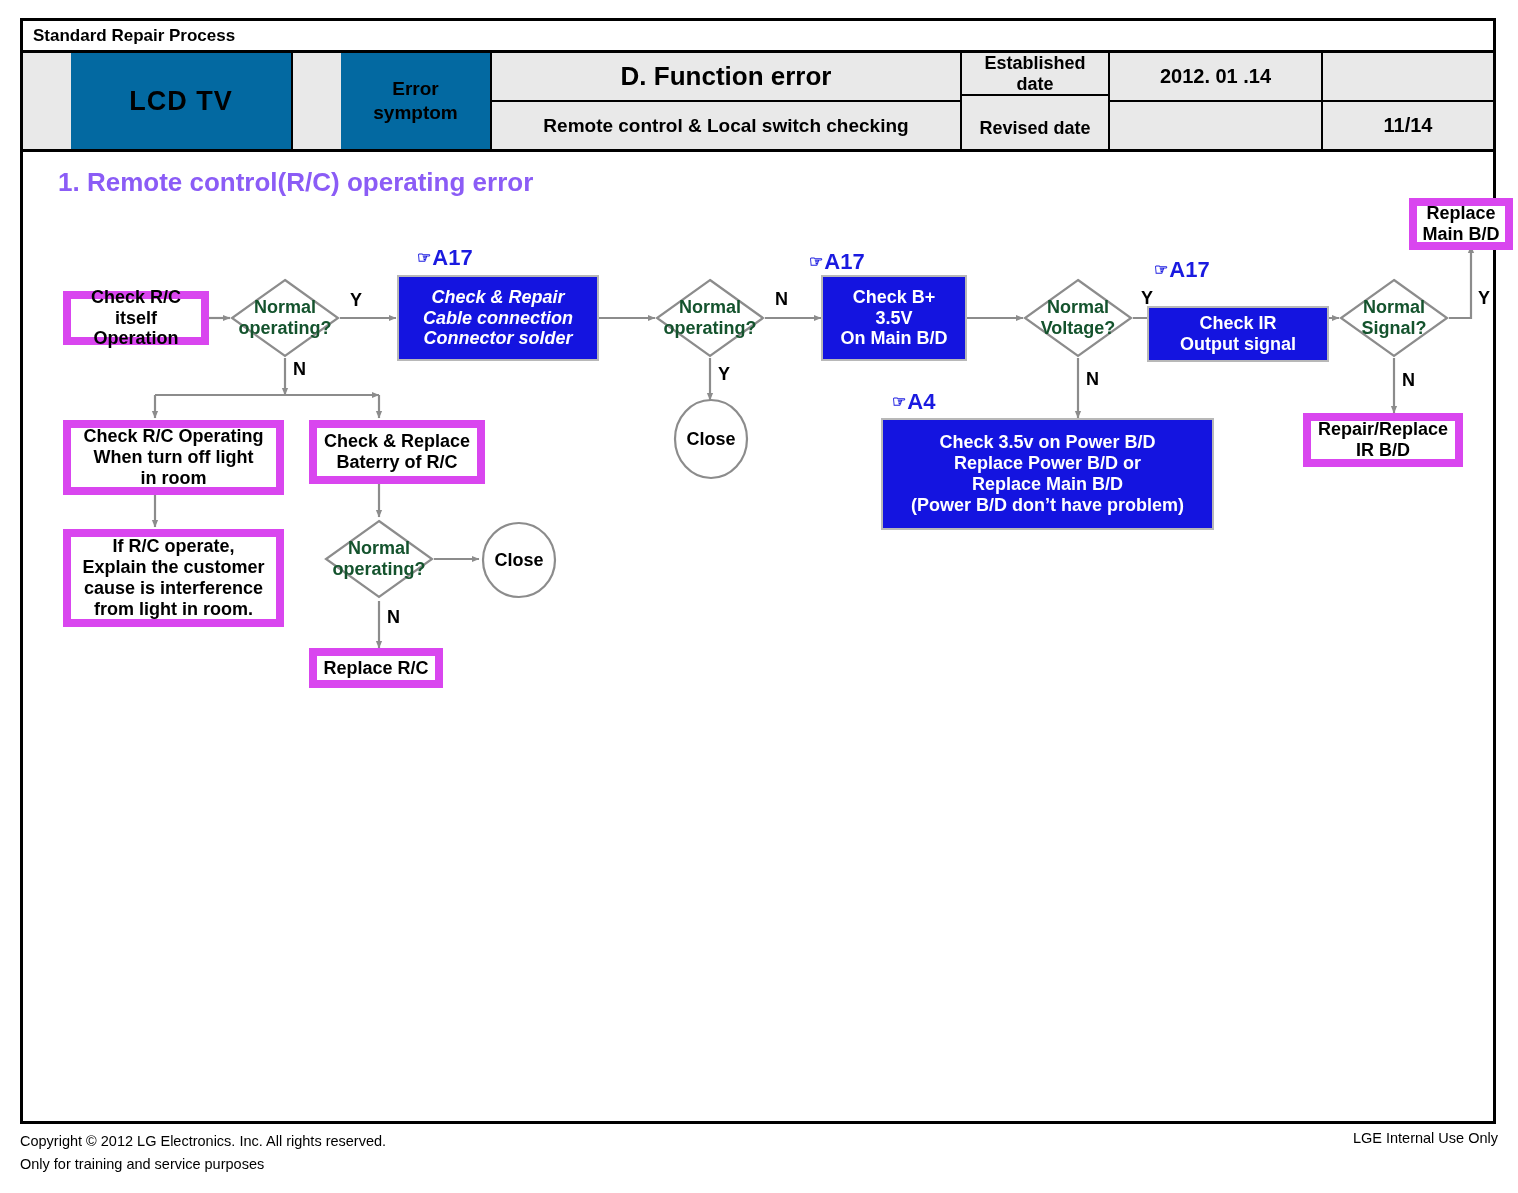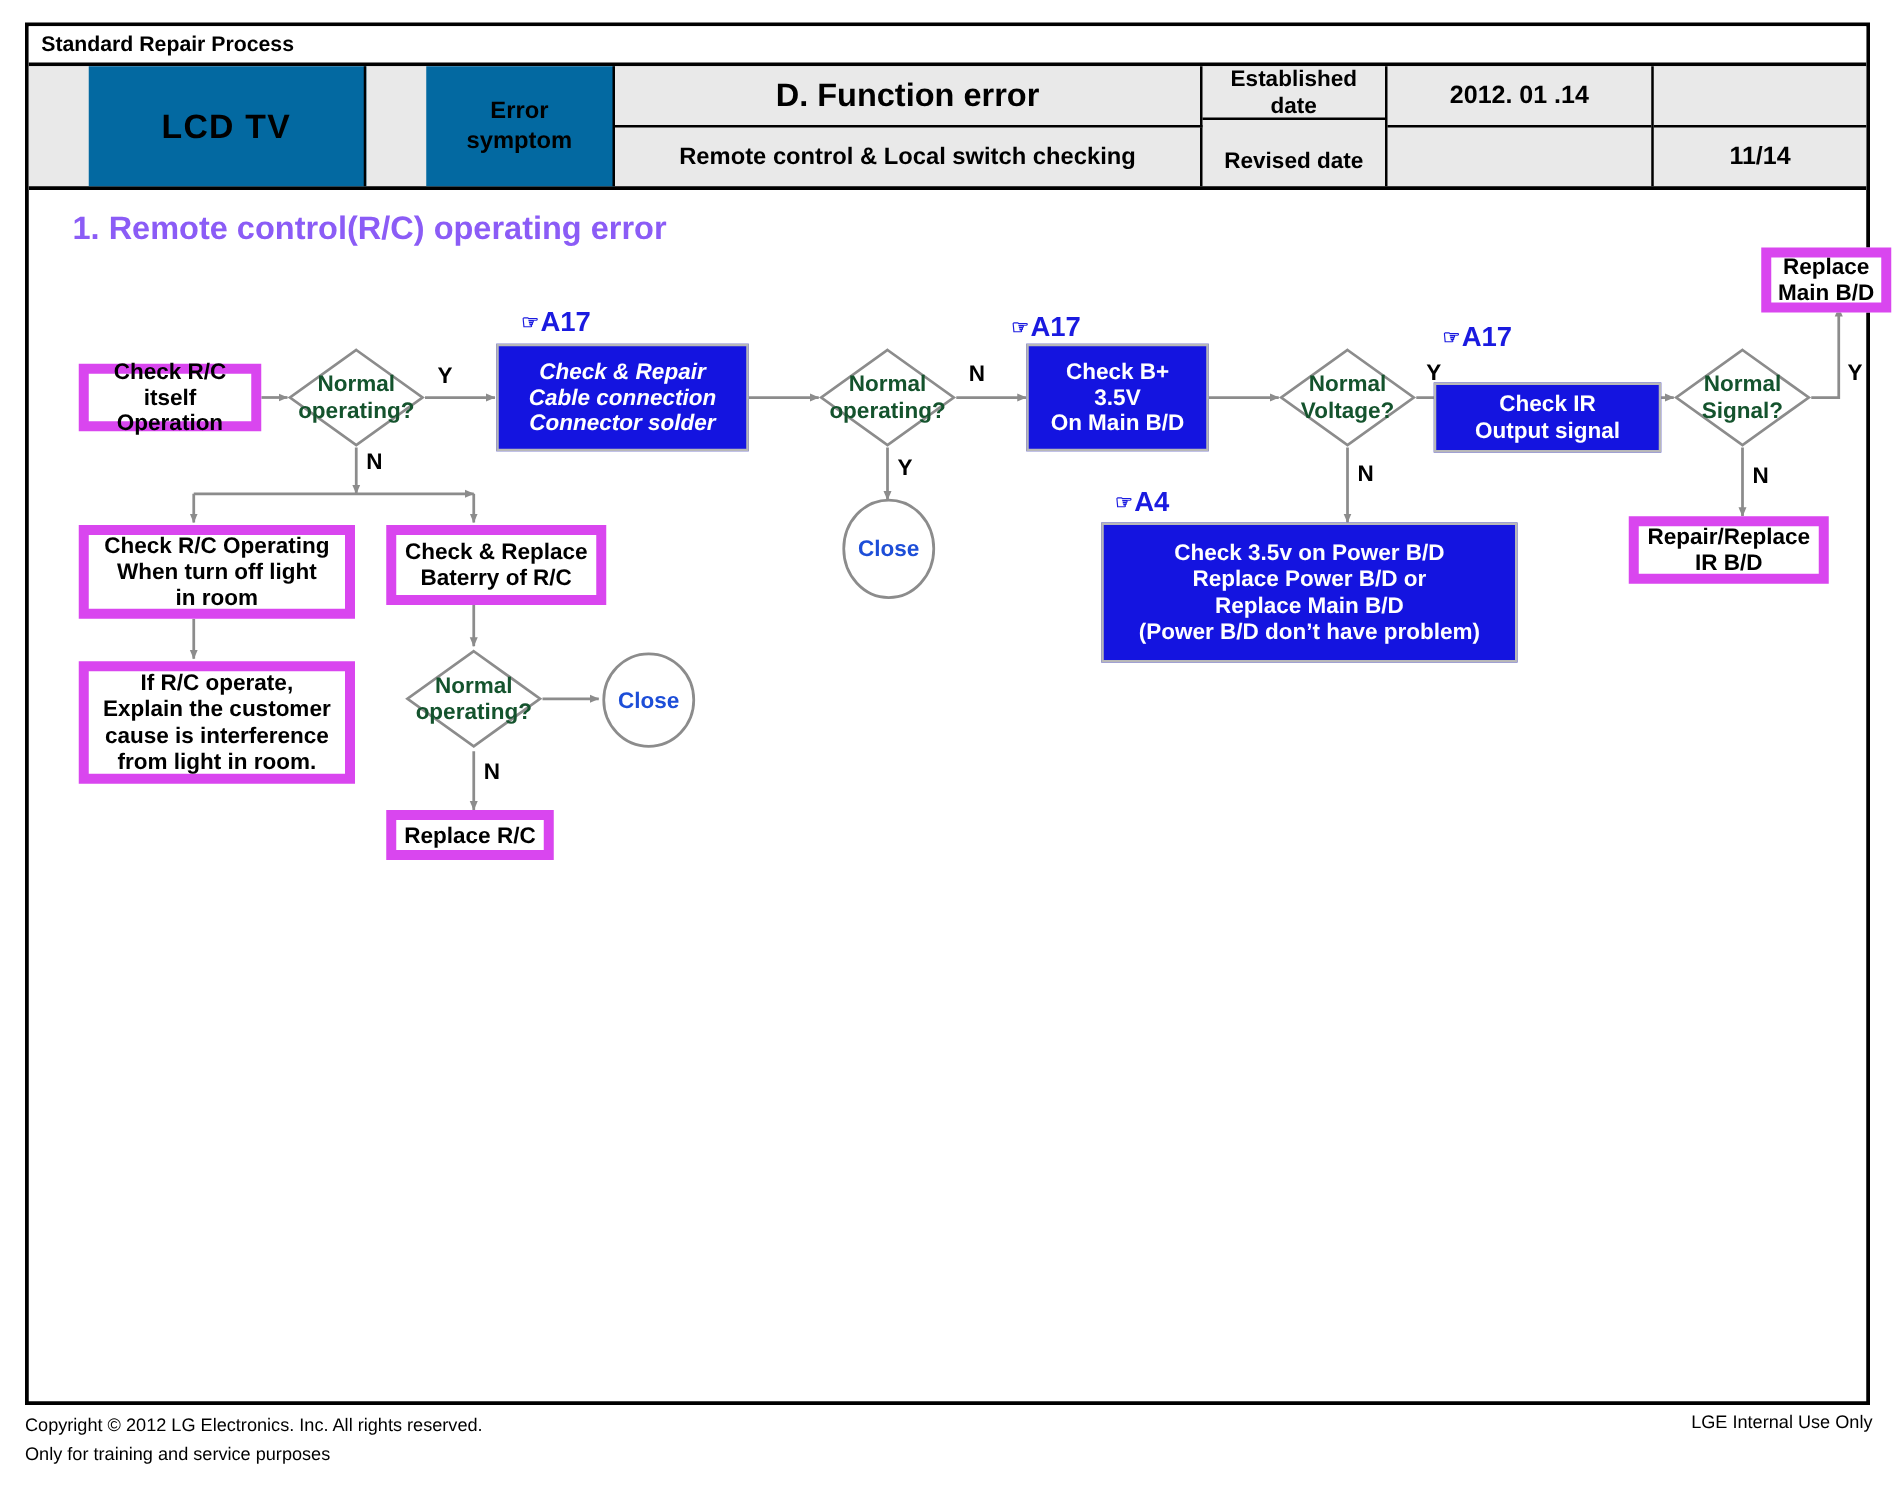--- a/index.html
+++ b/index.html
@@ -231,21 +231,21 @@
   .ellipse-wrap svg { position: absolute; left: 0; top: 0; }
   .ellipse-label {
     position: absolute;
     left: 0; top: 0;
     width: 100%; height: 100%;
     display: flex;
     align-items: center;
     justify-content: center;
     font-size: 18px;
     font-weight: bold;
-    color: #1d4ed8;
+    color: #000000;
   }
   .ref-tag {
     position: absolute;
     font-size: 22px;
     font-weight: bold;
     color: #1a1ae0;
     white-space: nowrap;
     line-height: 1;
   }
   .ref-tag .hand {

